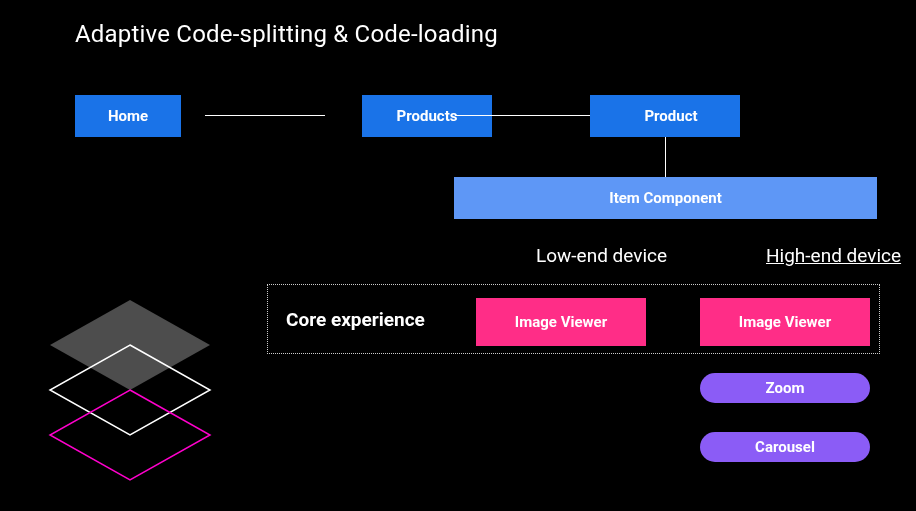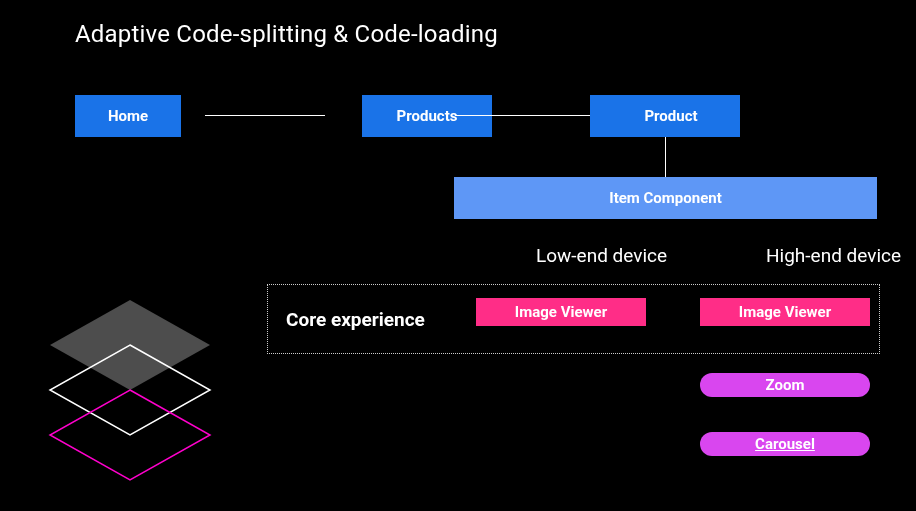--- a/index.html
+++ b/index.html
@@ -33,25 +33,25 @@
   .blue-node {
     background: #1a73e8;
     height: 42px;
   }
   .light-blue-node {
     background: #5e97f6;
     height: 42px;
   }
   .pink-node {
     background: #ff2d87;
-    height: 28px;
+    height: 48px;
   }
   .purple-node {
-    background: #d946ef;
-    height: 24px;
+    background: #8b5cf6;
+    height: 30px;
     border-radius: 17px;
   }
   .connector {
     position: absolute;
     background: #fff;
   }
   .dotted-box {
     position: absolute;
     border: 1.5px dotted #ccc;
   }
@@ -94,39 +94,39 @@
 <div class="connector" style="left:205px; top:115px; width:120px; height:1px;"></div>
 <div class="connector" style="left:455px; top:115px; width:135px; height:1px;"></div>
 
 <div class="connector" style="left:665px; top:137px; width:1px; height:40px;"></div>
 
 <div class="node light-blue-node" style="left:454px; top:177px; width:423px;">
   <span>Item Component</span>
 </div>
 
 <div class="label" style="left:492px; top:244px;">Low-end device</div>
-<div class="label" style="left:722px; top:244px;">High-end device</div>
+<div class="label" style="left:722px; top:244px;text-decoration:underline;">High-end device</div>
 
 <div class="dotted-box" style="left:267px; top:284px; width:613px; height:70px;"></div>
 
 <div class="core-label" style="left:286px; top:308px;">Core experience</div>
 
 <div class="node pink-node" style="left:476px; top:298px; width:170px;">
   <span>Image Viewer</span>
 </div>
 
 <div class="node pink-node" style="left:700px; top:298px; width:170px;">
   <span>Image Viewer</span>
 </div>
 
 <div class="node purple-node" style="left:700px; top:373px; width:170px;">
   <span>Zoom</span>
 </div>
 
-<div class="node purple-node" style="left:700px; top:432px; width:170px;text-decoration:underline;">
+<div class="node purple-node" style="left:700px; top:432px; width:170px;">
   <span>Carousel</span>
 </div>
 
 <svg class="layers-icon" viewBox="0 0 200 200">
 
   <polygon points="100,10 180,55 100,100 20,55" fill="#777" fill-opacity="0.65"></polygon>
 
   <polygon points="100,55 180,100 100,145 20,100" fill="none" stroke="#fff" stroke-width="1.5"></polygon>
 
   <polygon points="100,100 180,145 100,190 20,145" fill="none" stroke="#ff00cc" stroke-width="1.5"></polygon>

